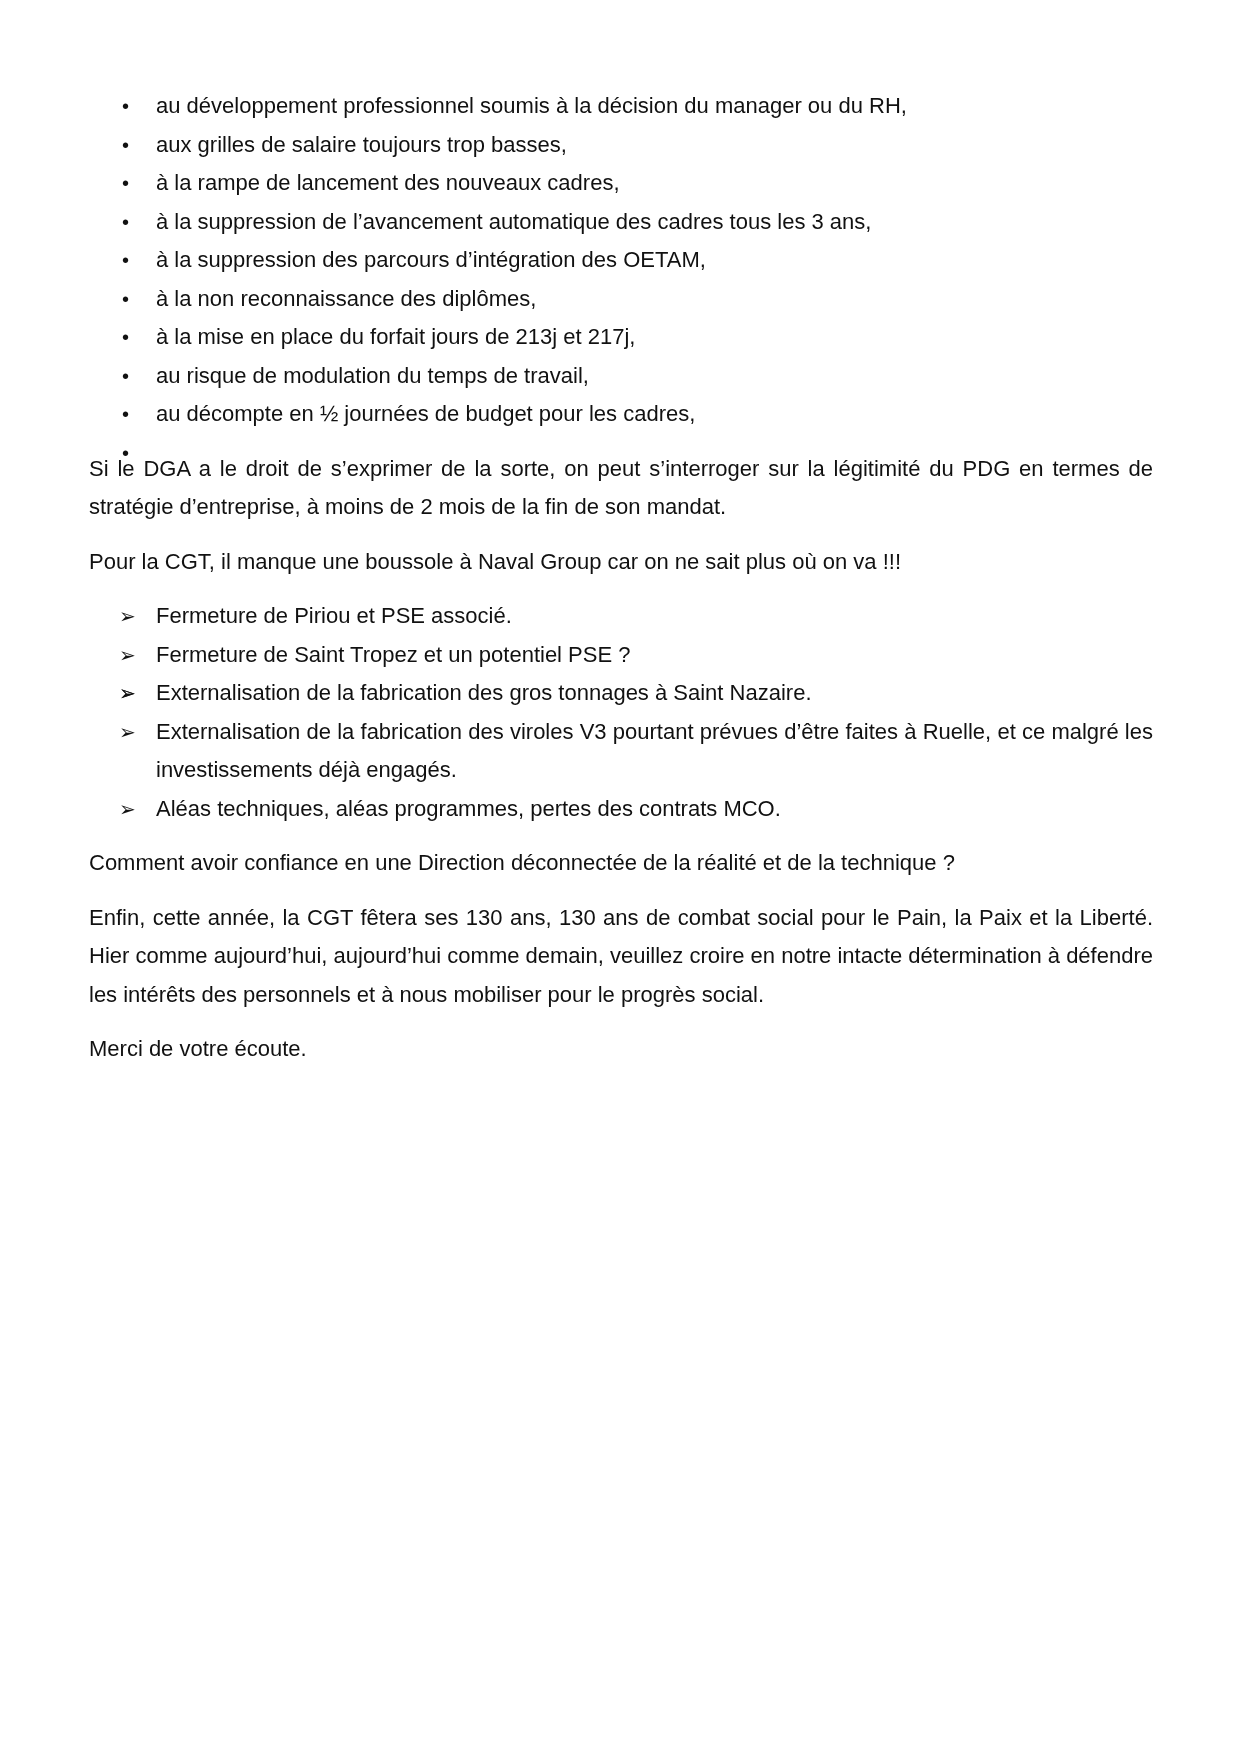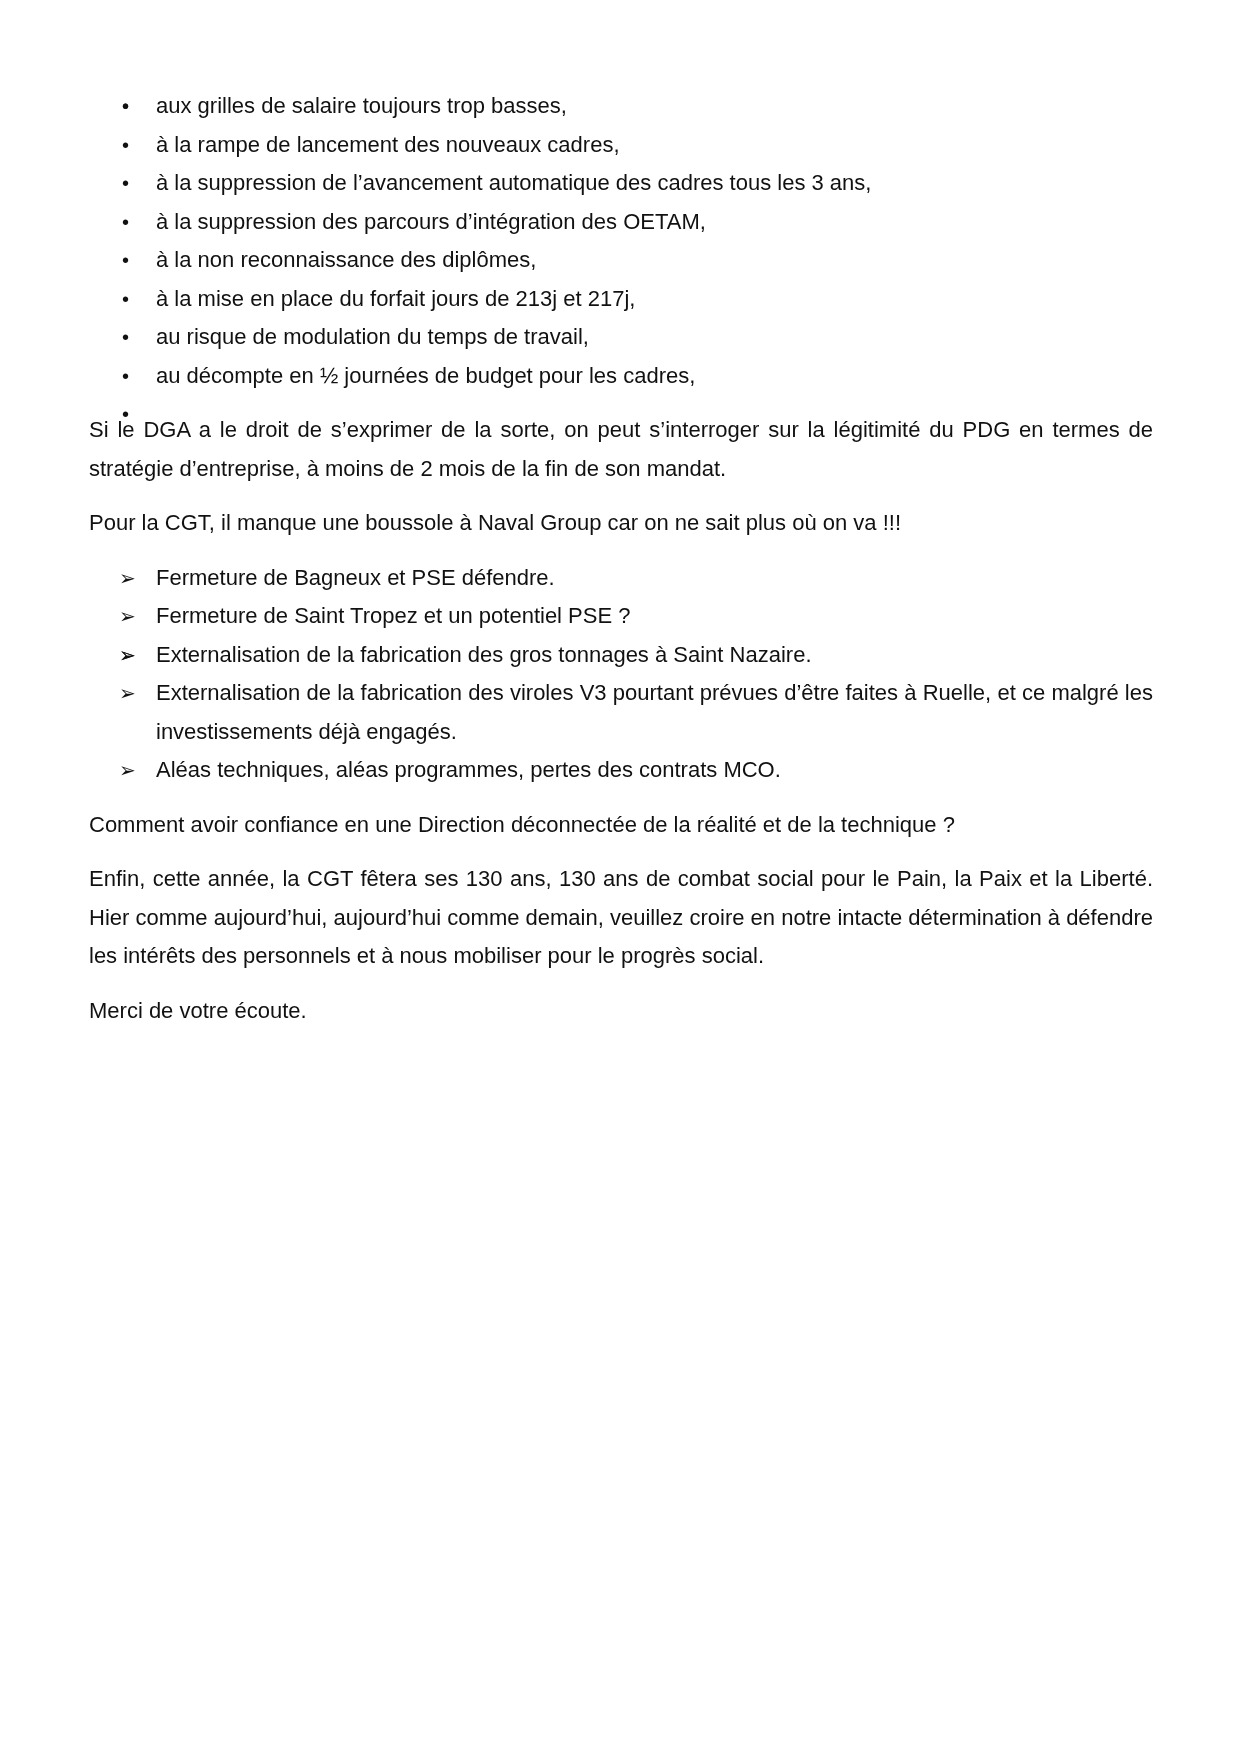--- a/index.html
+++ b/index.html
@@ -55,37 +55,37 @@
     ul.arrows {
       margin-bottom: 16px;
     }
   </style>
 </head>
 <body>
 
 <div class="page">
 
   <ul class="bullets">
-    <li><span class="marker">•</span></li>
+    <li><span class="marker">•</span><span>au développement professionnel soumis à la décision du manager ou du RH,</span></li>
     <li><span class="marker">•</span><span>aux grilles de salaire toujours trop basses,</span></li>
     <li><span class="marker">•</span><span>à la rampe de lancement des nouveaux cadres,</span></li>
     <li><span class="marker">•</span><span>à la suppression de l’avancement automatique des cadres tous les 3 ans,</span></li>
     <li><span class="marker">•</span><span>à la suppression des parcours d’intégration des OETAM,</span></li>
     <li><span class="marker">•</span><span>à la non reconnaissance des diplômes,</span></li>
     <li><span class="marker">•</span><span>à la mise en place du forfait jours de 213j et 217j,</span></li>
     <li><span class="marker">•</span><span>au risque de modulation du temps de travail,</span></li>
     <li><span class="marker">•</span><span>au décompte en ½ journées de budget pour les cadres,</span></li>
     <li><span class="marker">•</span></li>
   </ul>
 
   <p>Si le DGA a le droit de s’exprimer de la sorte, on peut s’interroger sur la légitimité du PDG en termes de stratégie d’entreprise, à moins de 2 mois de la fin de son mandat.</p>
   <p>Pour la CGT, il manque une boussole à Naval Group car on ne sait plus où on va !!!</p>
 
   <ul class="arrows">
-    <li><span class="marker">➢</span><span>Fermeture de Bagneux et PSE défendre.</span></li>
+    <li><span class="marker">➢</span><span>Fermeture de Piriou et PSE associé.</span></li>
     <li><span class="marker">➢</span><span>Fermeture de Saint Tropez et un potentiel PSE ?</span></li>
     <li><span class="marker">➢</span></li>
     <li><span class="marker">➢</span><span>Externalisation de la fabrication des gros tonnages à Saint Nazaire.</span></li>
     <li><span class="marker">➢</span><span>Externalisation de la fabrication des viroles V3 pourtant prévues d’être faites à Ruelle, et ce malgré les investissements déjà engagés.</span></li>
     <li><span class="marker">➢</span><span>Aléas techniques, aléas programmes, pertes des contrats MCO.</span></li>
   </ul>
 
   <p>Comment avoir confiance en une Direction déconnectée de la réalité et de la technique ?</p>
   <p>Enfin, cette année, la CGT fêtera ses 130 ans, 130 ans de combat social pour le Pain, la Paix et la Liberté. Hier comme aujourd’hui, aujourd’hui comme demain, veuillez croire en notre intacte détermination à défendre les intérêts des personnels et à nous mobiliser pour le progrès social.</p>
   <p>Merci de votre écoute.</p>

